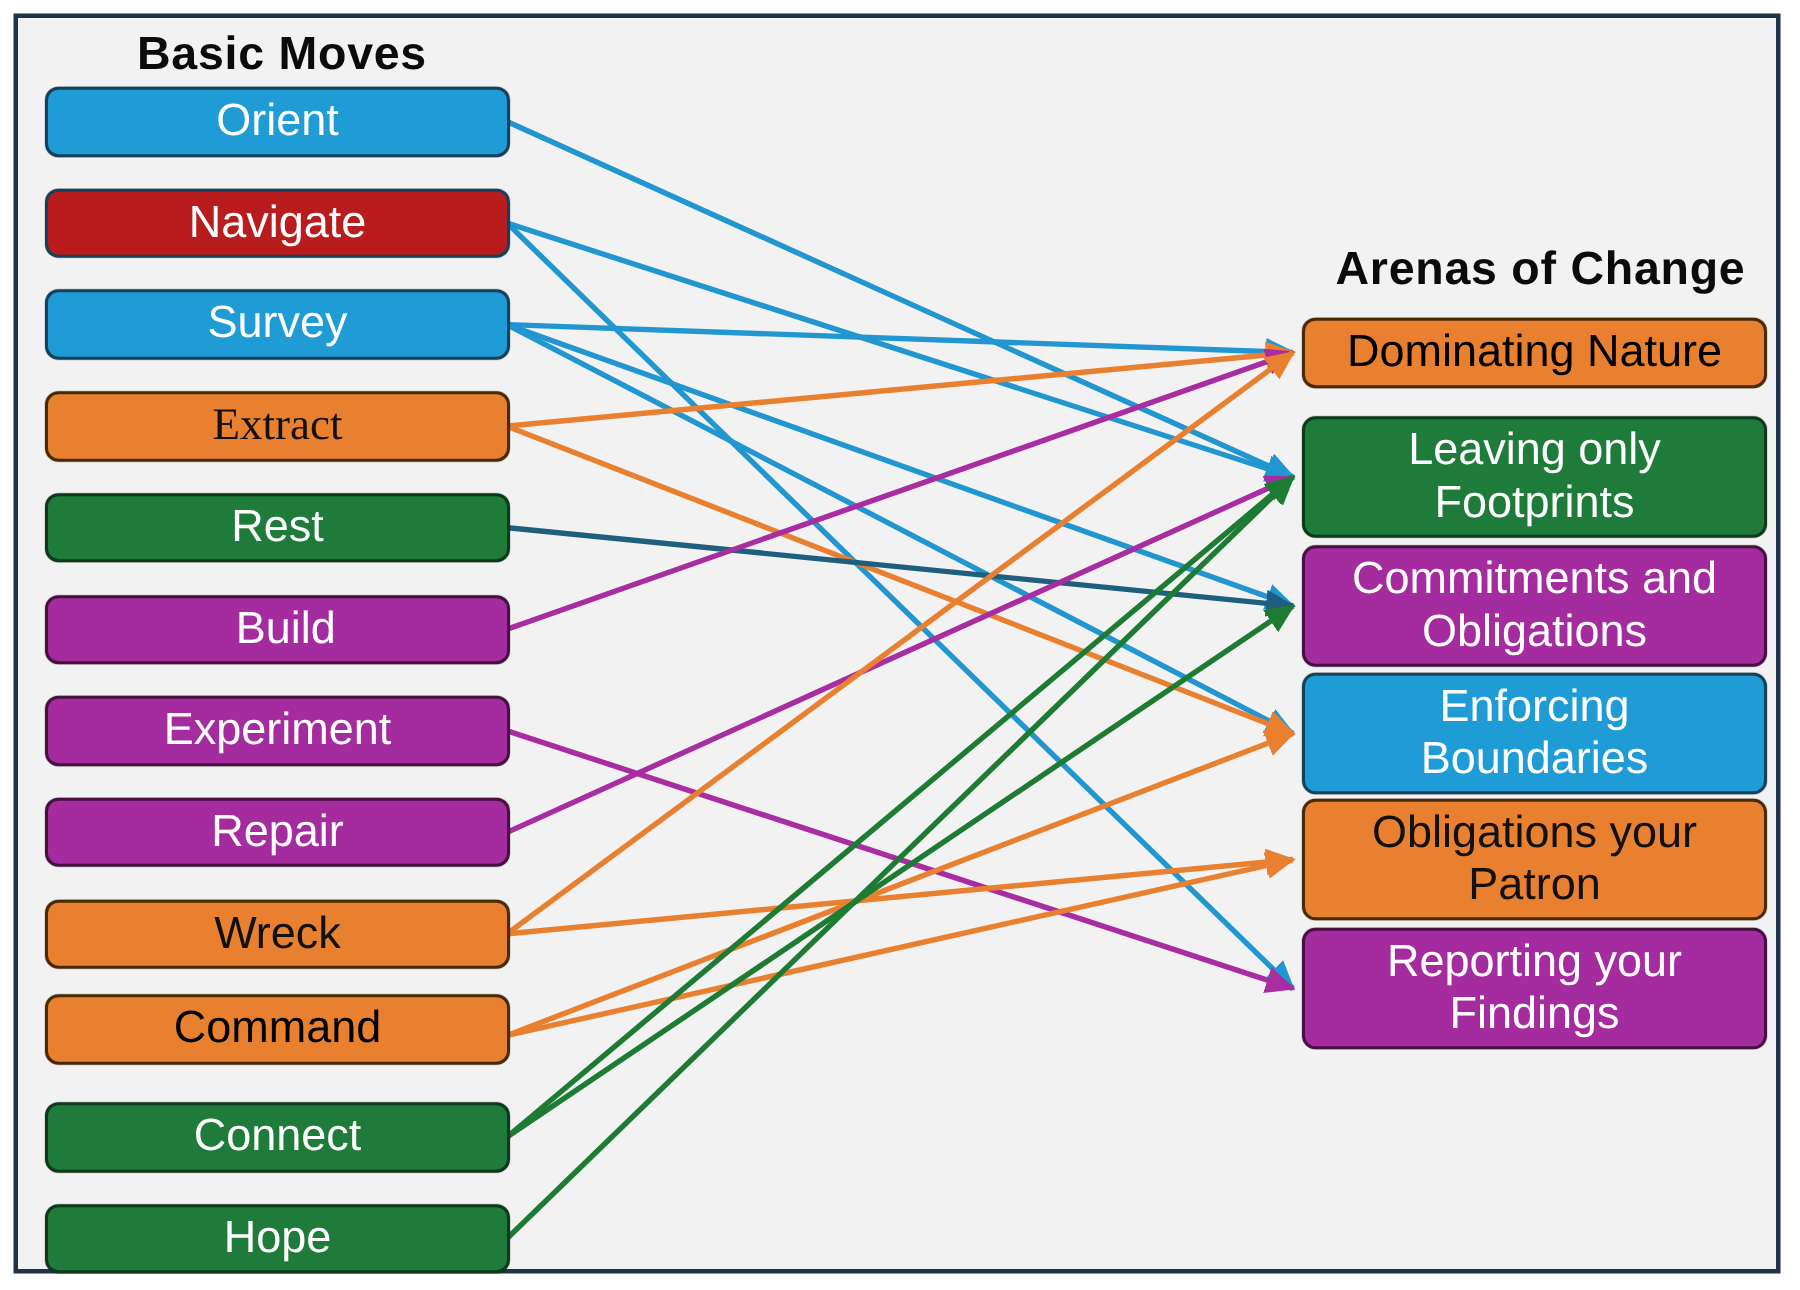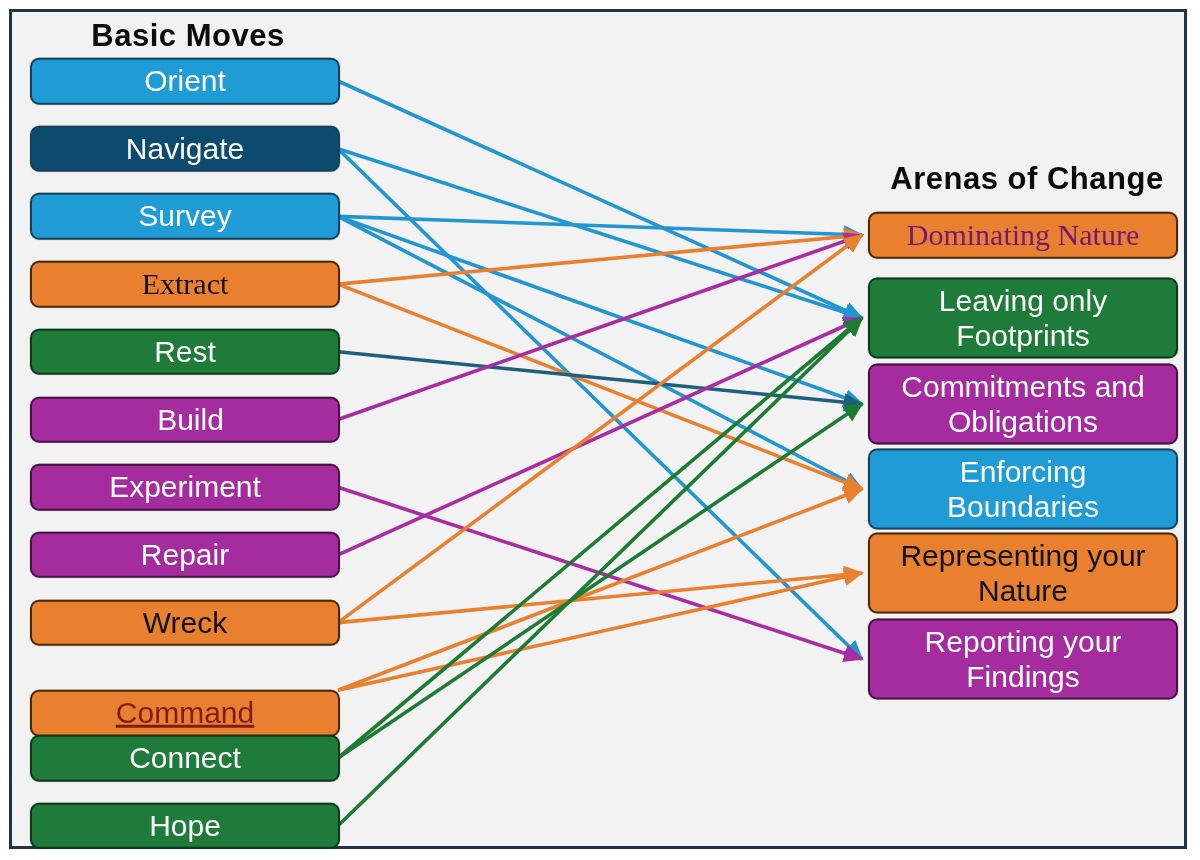--- a/index.html
+++ b/index.html
@@ -100,33 +100,33 @@
       <line x1="338" y1="758" x2="862" y2="404" stroke="#1E7B34" stroke-width="3.6" marker-end="url(#arrow-green)"></line>
       <line x1="338" y1="825.7" x2="862" y2="318" stroke="#1E7B34" stroke-width="3.6" marker-end="url(#arrow-green)"></line>
     </svg>
 
   <div class="col-title" style="left:188px; top:18px;">Basic Moves</div>
 
   <div class="col-title" style="left:1027px; top:161px;">Arenas of Change</div>
 
   <div id="left-col">
       <div class="node left-node" style="top: 81px; background: rgb(31, 156, 214); border-color: rgb(20, 66, 92); color: rgb(253, 253, 253);">Orient</div>
-      <div class="node left-node" style="top: 148.7px; background: #0c4a6e; border-color: rgb(20, 66, 92); color: rgb(253, 253, 253);">Navigate</div>
+      <div class="node left-node" style="top: 148.7px; background: #b91c1c; border-color: rgb(20, 66, 92); color: rgb(253, 253, 253);">Navigate</div>
       <div class="node left-node" style="top: 216.4px; background: rgb(31, 156, 214); border-color: rgb(20, 66, 92); color: rgb(253, 253, 253);">Survey</div>
       <div class="node left-node" style="top: 284.1px; background: rgb(232, 128, 47); border-color: rgb(74, 42, 5); color: rgb(17, 17, 17); font-family: Liberation Serif, serif;">Extract</div>
       <div class="node left-node" style="top: 351.8px; background: rgb(30, 123, 57); border-color: rgb(12, 58, 26); color: rgb(253, 253, 253);">Rest</div>
       <div class="node left-node" style="top: 419.5px; background: rgb(165, 44, 158); border-color: rgb(71, 16, 67); color: rgb(253, 253, 253); padding-left: 21px;">Build</div>
       <div class="node left-node" style="top: 487.2px; background: rgb(165, 44, 158); border-color: rgb(71, 16, 67); color: rgb(253, 253, 253);">Experiment</div>
       <div class="node left-node" style="top: 554.9px; background: rgb(165, 44, 158); border-color: rgb(71, 16, 67); color: rgb(253, 253, 253);">Repair</div>
       <div class="node left-node" style="top: 622.6px; background: rgb(232, 128, 47); border-color: rgb(74, 42, 5); color: rgb(17, 17, 17);">Wreck</div>
-      <div class="node left-node" style="top: 713px; background: rgb(232, 128, 47); border-color: rgb(74, 42, 5); color: #7f1d1d; text-decoration: underline;">Command</div>
+      <div class="node left-node" style="top: 686px; background: rgb(232, 128, 47); border-color: rgb(74, 42, 5); color: #000000;">Command</div>
       <div class="node left-node" style="top: 758px; background: rgb(30, 123, 57); border-color: rgb(12, 58, 26); color: rgb(253, 253, 253);">Connect</div>
       <div class="node left-node" style="top: 825.7px; background: rgb(30, 123, 57); border-color: rgb(12, 58, 26); color: rgb(253, 253, 253);">Hope</div>
     </div>
   <div id="right-col">
-      <div class="node right-node" style="top: 235px; background: rgb(232, 128, 47); border-color: rgb(74, 42, 5); color: #701a75; font-family: Liberation Serif, serif;">Dominating Nature</div>
+      <div class="node right-node" style="top: 235px; background: rgb(232, 128, 47); border-color: rgb(74, 42, 5); color: #000000;">Dominating Nature</div>
       <div class="node right-node" style="top: 318px; background: rgb(30, 123, 57); border-color: rgb(12, 58, 26); color: rgb(253, 253, 253);">Leaving only Footprints</div>
       <div class="node right-node" style="top: 404px; background: rgb(165, 44, 158); border-color: rgb(71, 16, 67); color: rgb(253, 253, 253);">Commitments and Obligations</div>
       <div class="node right-node" style="top: 489px; background: rgb(31, 156, 214); border-color: rgb(20, 66, 92); color: rgb(253, 253, 253);">Enforcing Boundaries</div>
-      <div class="node right-node" style="top: 573px; background: rgb(232, 128, 47); border-color: rgb(74, 42, 5); color: rgb(17, 17, 17);">Representing your Nature</div>
+      <div class="node right-node" style="top: 573px; background: rgb(232, 128, 47); border-color: rgb(74, 42, 5); color: rgb(17, 17, 17);">Obligations your Patron</div>
       <div class="node right-node" style="top: 659px; background: rgb(165, 44, 158); border-color: rgb(71, 16, 67); color: rgb(253, 253, 253);">Reporting your Findings</div>
     </div>
 </div>
 
 </body></html>

